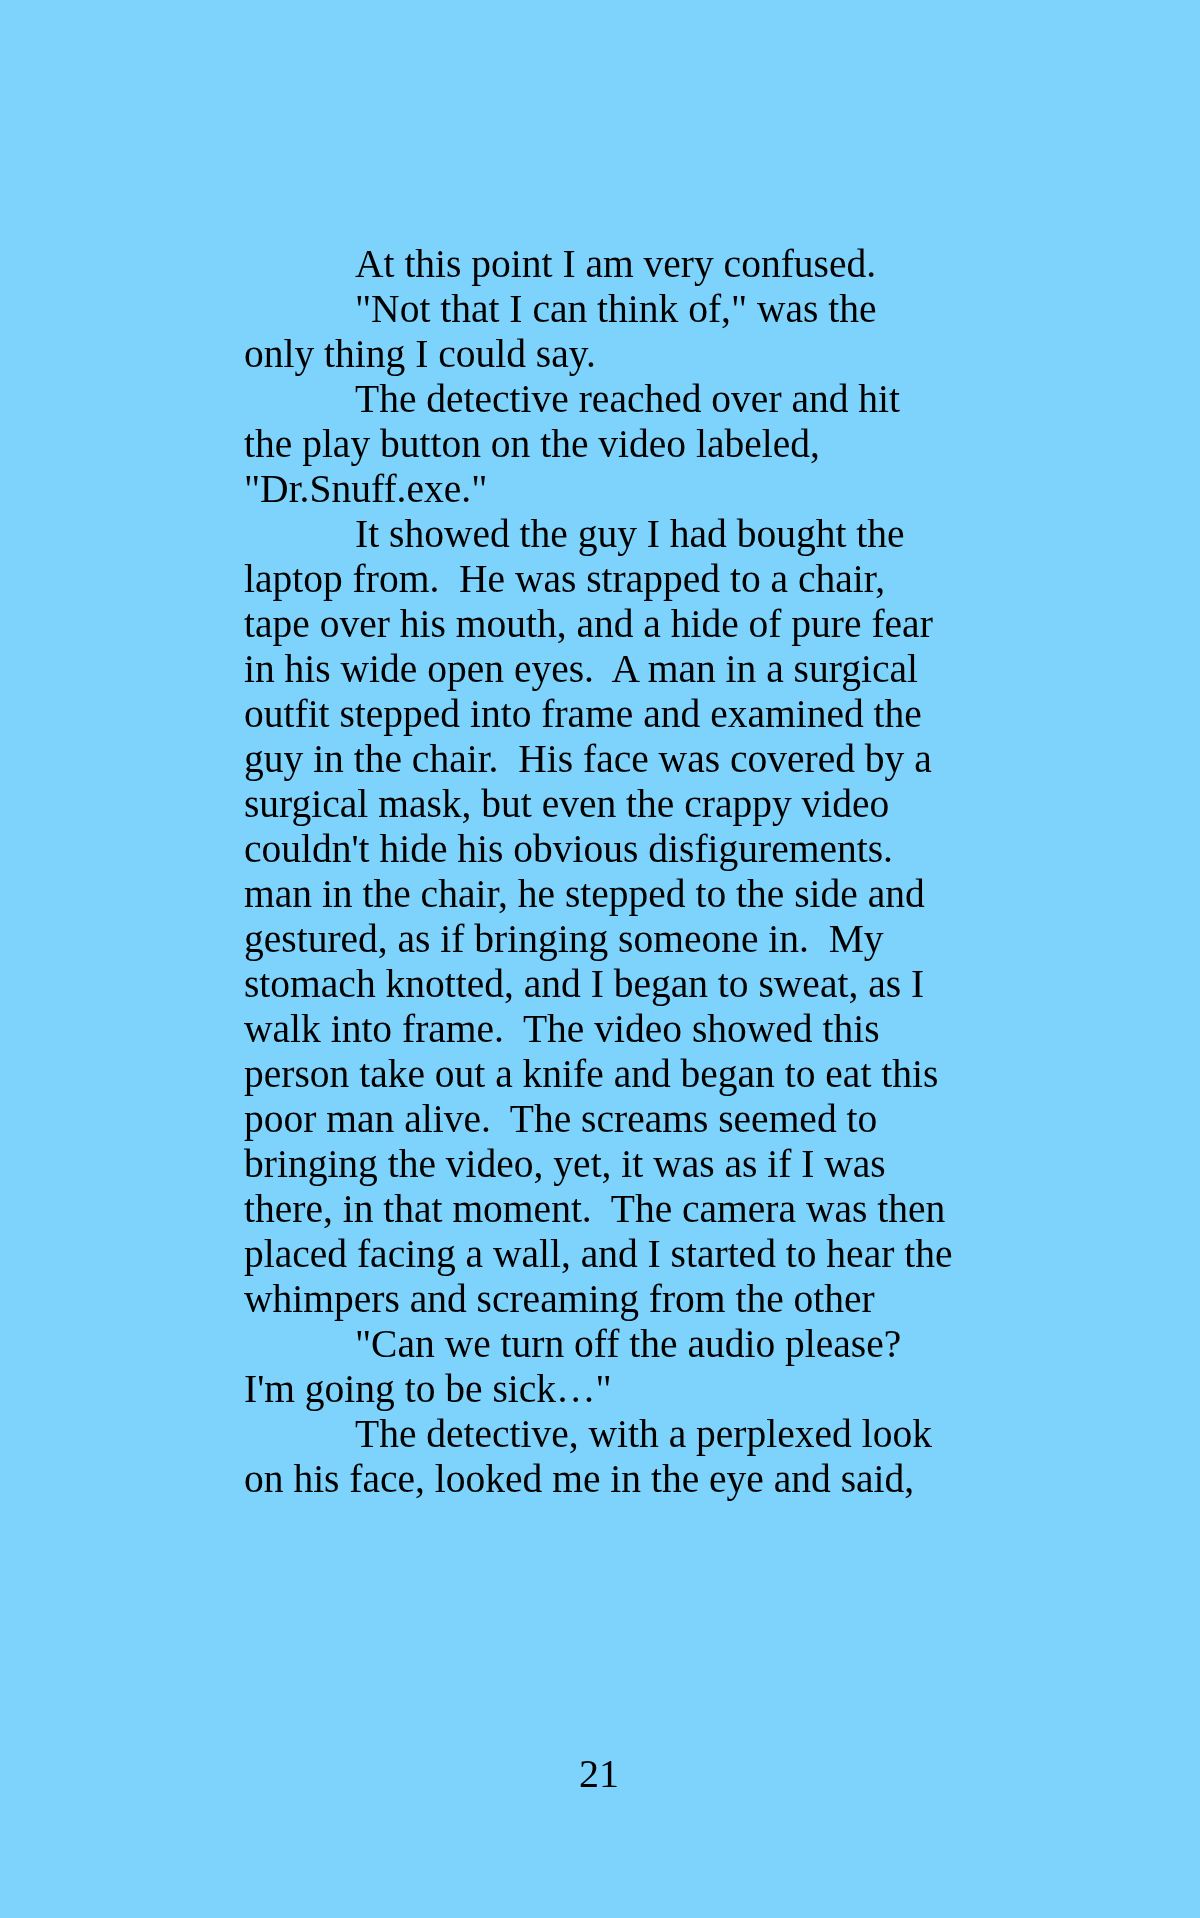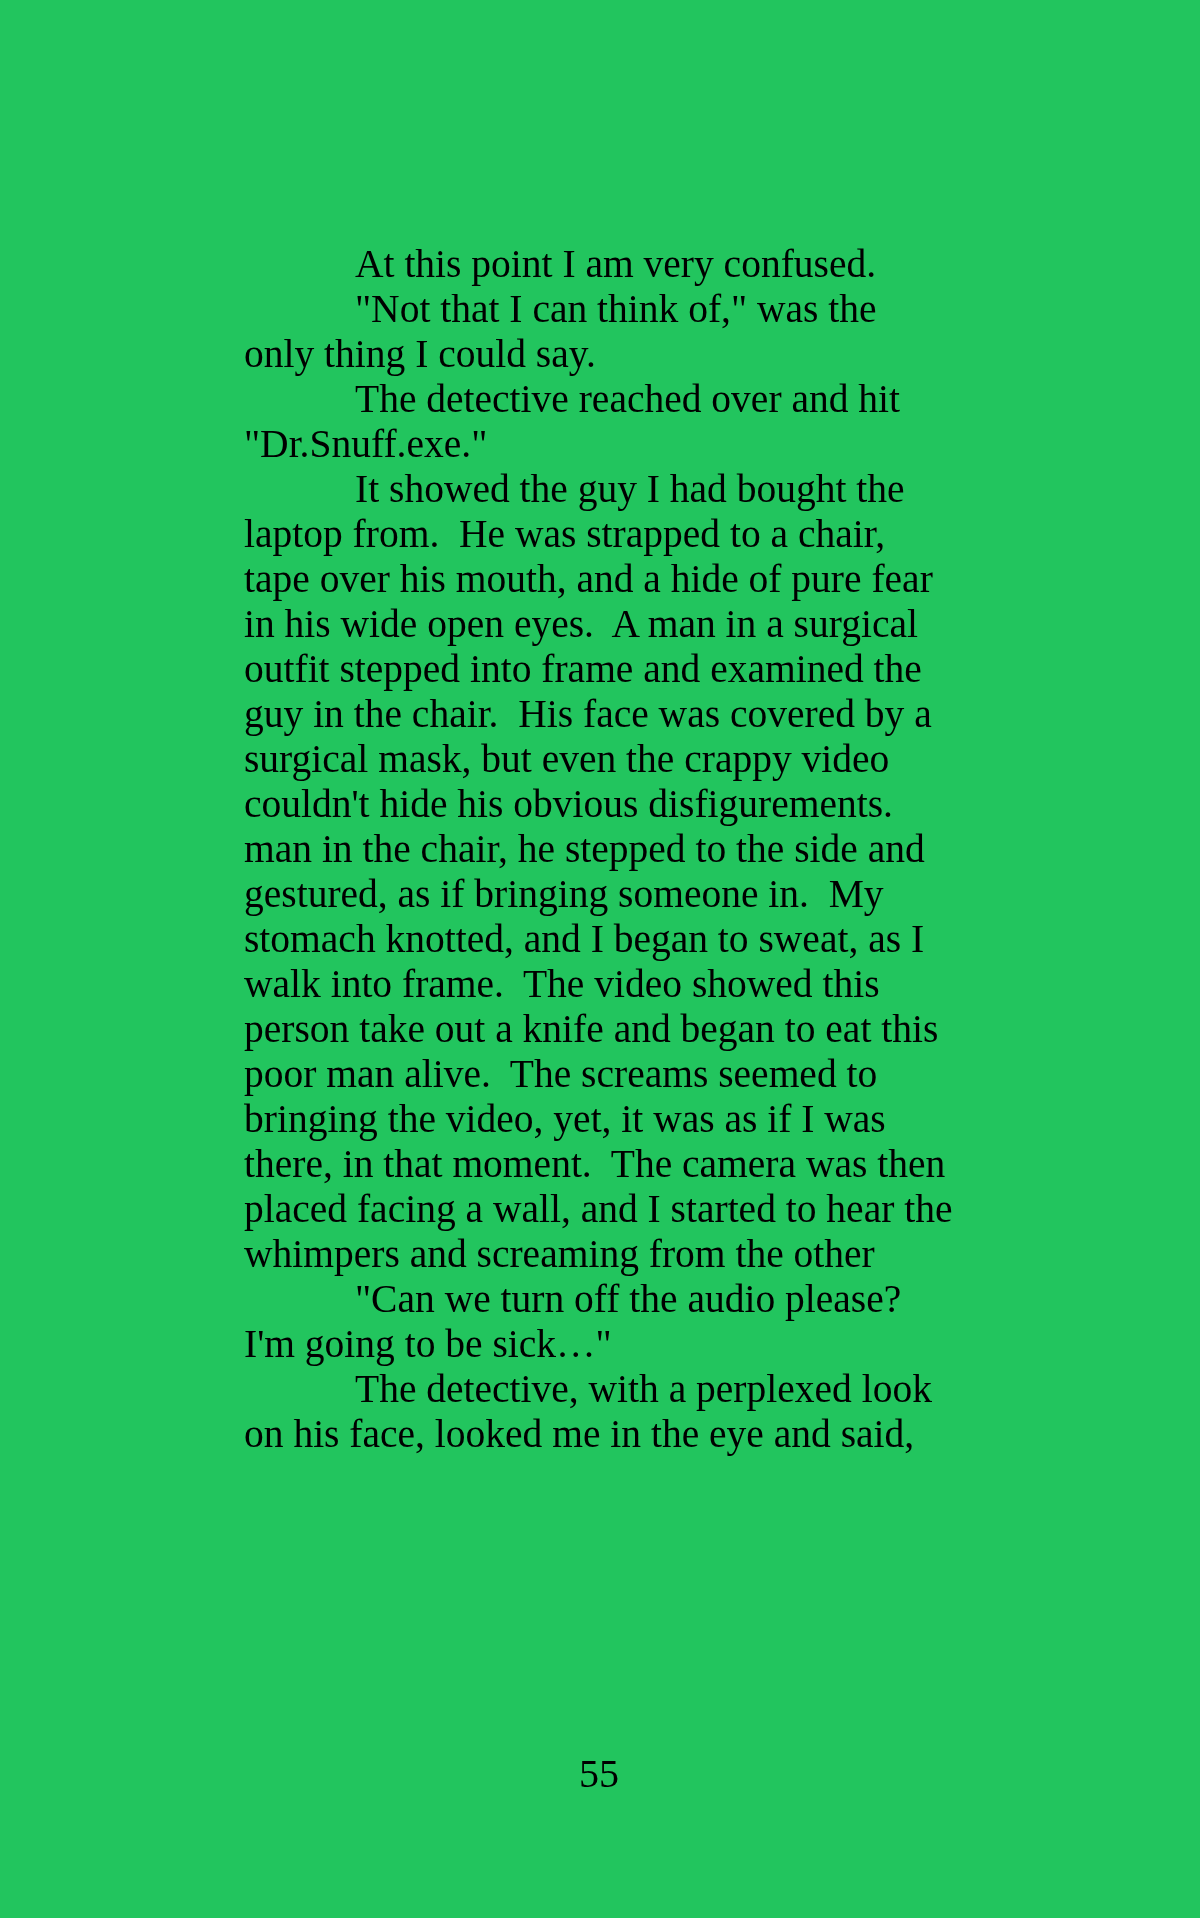--- a/index.html
+++ b/index.html
@@ -4,21 +4,21 @@
 <style>
   html, body {
     margin: 0;
     padding: 0;
     background: #ffffff;
   }
   .page {
     position: relative;
     width: 1200px;
     height: 1918px;
-    background: #22c55e;
+    background: #7dd3fc;
     overflow: hidden;
     font-family: "Liberation Serif", "DejaVu Serif", serif;
     color: #000000;
   }
   .text-block {
     position: absolute;
     left: 244px;
     top: 242px;
     width: 710px;
   }
@@ -53,20 +53,21 @@
   <div class="text-block" id="text-block">
       <div class="paragraph">
         <div class="line indent">At this point I am very confused.</div>
       </div>
       <div class="paragraph">
         <div class="line indent">"Not that I can think of," was the</div>
         <div class="line">only thing I could say.</div>
       </div>
       <div class="paragraph">
         <div class="line indent">The detective reached over and hit</div>
+        <div class="line">the play button on the video labeled,</div>
         <div class="line">"Dr.Snuff.exe."</div>
       </div>
       <div class="paragraph">
         <div class="line indent">It showed the guy I had bought the</div>
         <div class="line">laptop from.  He was strapped to a chair,</div>
         <div class="line">tape over his mouth, and a hide of pure fear</div>
         <div class="line">in his wide open eyes.  A man in a surgical</div>
         <div class="line">outfit stepped into frame and examined the</div>
         <div class="line">guy in the chair.  His face was covered by a</div>
         <div class="line">surgical mask, but even the crappy video</div>
@@ -86,14 +87,14 @@
       </div>
       <div class="paragraph">
         <div class="line indent">"Can we turn off the audio please?</div>
         <div class="line">I'm going to be sick…"</div>
       </div>
       <div class="paragraph">
         <div class="line indent">The detective, with a perplexed look</div>
         <div class="line">on his face, looked me in the eye and said,</div>
       </div>
     </div>
-  <div class="page-number">55</div>
+  <div class="page-number">21</div>
 </div>
 
 </body></html>

